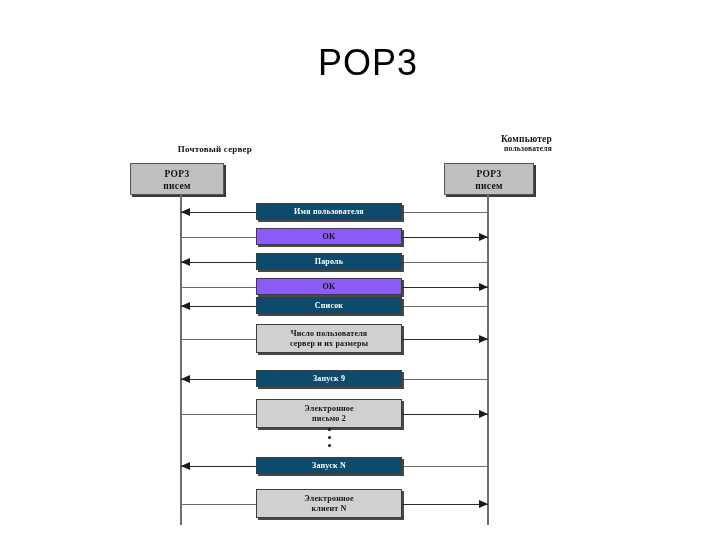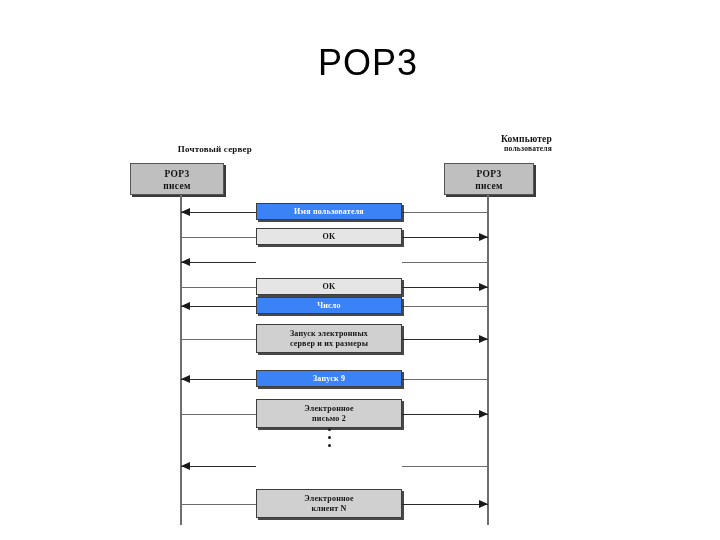--- a/index.html
+++ b/index.html
@@ -150,23 +150,23 @@
     align-items: center;
     justify-content: center;
     text-align: center;
     font-family: "Liberation Serif", serif;
     font-weight: bold;
     font-size: 8px;
     line-height: 1.25;
     letter-spacing: 0.2px;
     box-shadow: 2px 2px 0 rgba(40,40,40,0.85);
   }
-  .msg-box.dark  { background: #3b82f6; color: #ffffff; }
+  .msg-box.dark  { background: #0c4a6e; color: #ffffff; }
   .msg-box.light { background: #d0d0d0; color: #141414; }
-  .msg-box.white { background: #e5e5e5; color: #141414; }
+  .msg-box.white { background: #8b5cf6; color: #141414; }
 
   
   #ellipsis {
     position: absolute;
     left: 316px;
     top: 428px;
     width: 10px;
     text-align: center;
   }
   #ellipsis i {
@@ -221,43 +221,46 @@
           <div class="msg-line" style="left: 234px; width: 86px;"></div>
           <div class="arrow-head right" style="left: 311px;"></div>
           <div class="msg-box white" style="height: 17px;">
             <div><span>OK</span></div>
           </div>
         </div>
         <div class="msg-row" style="top: 253px; height: 17px;">
           <div class="msg-line" style="left: 13px; width: 75px;"></div>
           <div class="msg-line thin" style="left: 234px; width: 86px;"></div>
           <div class="arrow-head left" style="left: 13px;"></div>
+          <div class="msg-box dark" style="height: 17px;">
+            <div><span>Пароль</span></div>
+          </div>
         </div>
         <div class="msg-row" style="top: 278px; height: 17px;">
           <div class="msg-line thin" style="left: 13px; width: 75px;"></div>
           <div class="msg-line" style="left: 234px; width: 86px;"></div>
           <div class="arrow-head right" style="left: 311px;"></div>
           <div class="msg-box white" style="height: 17px;">
             <div><span>OK</span></div>
           </div>
         </div>
         <div class="msg-row" style="top: 297px; height: 17px;">
           <div class="msg-line" style="left: 13px; width: 75px;"></div>
           <div class="msg-line thin" style="left: 234px; width: 86px;"></div>
           <div class="arrow-head left" style="left: 13px;"></div>
           <div class="msg-box dark" style="height: 17px;">
-            <div><span>Число</span></div>
+            <div><span>Список</span></div>
           </div>
         </div>
         <div class="msg-row" style="top: 324px; height: 29px;">
           <div class="msg-line thin" style="left: 13px; width: 75px;"></div>
           <div class="msg-line" style="left: 234px; width: 86px;"></div>
           <div class="arrow-head right" style="left: 311px;"></div>
           <div class="msg-box light" style="height: 29px;">
-            <div><span>Запуск электронных</span><br><span>сервер и их размеры</span></div>
+            <div><span>Число пользователя</span><br><span>сервер и их размеры</span></div>
           </div>
         </div>
         <div class="msg-row" style="top: 370px; height: 17px;">
           <div class="msg-line" style="left: 13px; width: 75px;"></div>
           <div class="msg-line thin" style="left: 234px; width: 86px;"></div>
           <div class="arrow-head left" style="left: 13px;"></div>
           <div class="msg-box dark" style="height: 17px;">
             <div><span>Запуск 9</span></div>
           </div>
         </div>
@@ -266,20 +269,23 @@
           <div class="msg-line" style="left: 234px; width: 86px;"></div>
           <div class="arrow-head right" style="left: 311px;"></div>
           <div class="msg-box light" style="height: 29px;">
             <div><span>Электронное</span><br><span>письмо 2</span></div>
           </div>
         </div>
         <div class="msg-row" style="top: 457px; height: 17px;">
           <div class="msg-line" style="left: 13px; width: 75px;"></div>
           <div class="msg-line thin" style="left: 234px; width: 86px;"></div>
           <div class="arrow-head left" style="left: 13px;"></div>
+          <div class="msg-box dark" style="height: 17px;">
+            <div><span>Запуск  N</span></div>
+          </div>
         </div>
         <div class="msg-row" style="top: 489px; height: 29px;">
           <div class="msg-line thin" style="left: 13px; width: 75px;"></div>
           <div class="msg-line" style="left: 234px; width: 86px;"></div>
           <div class="arrow-head right" style="left: 311px;"></div>
           <div class="msg-box light" style="height: 29px;">
             <div><span>Электронное</span><br><span>клиент N</span></div>
           </div>
         </div>
       </div>

